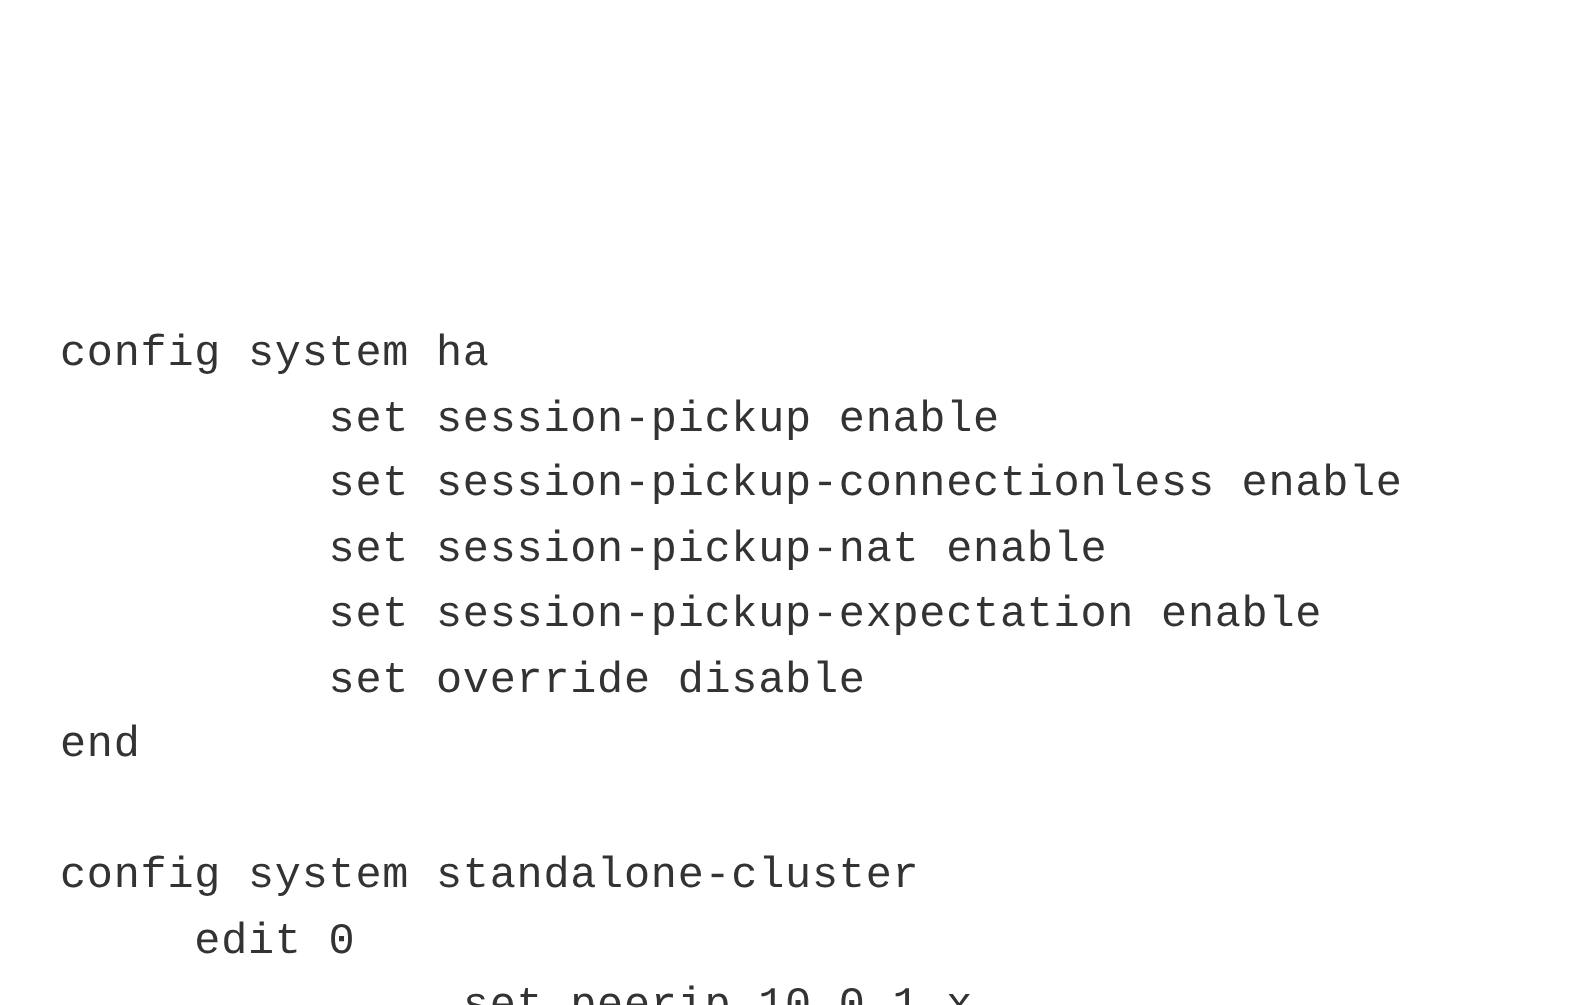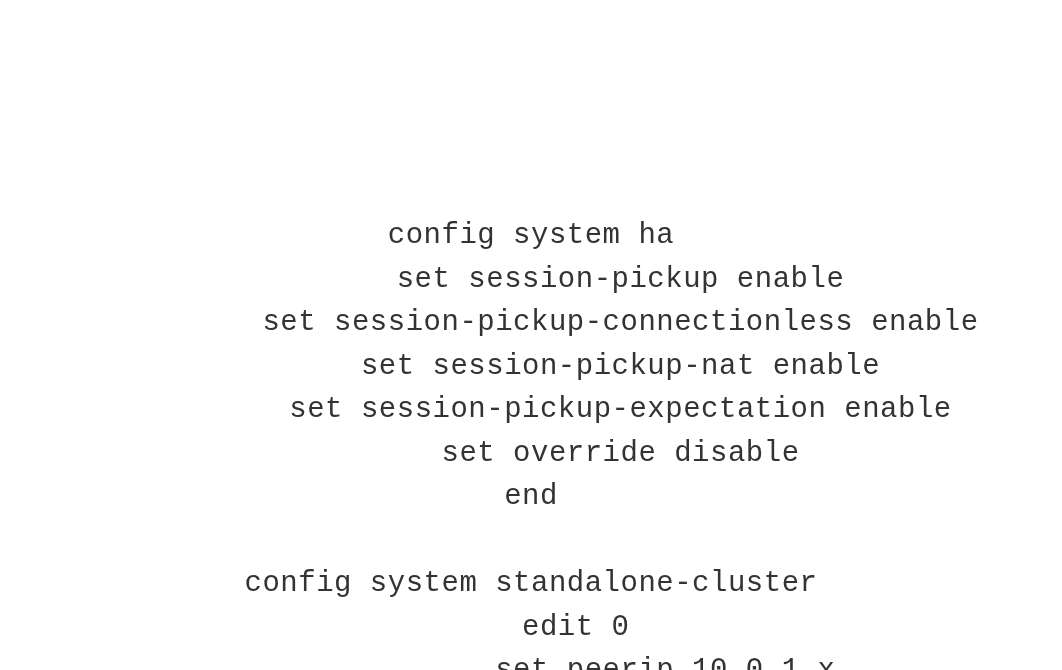--- a/index.html
+++ b/index.html
@@ -11,21 +11,20 @@
       color: #333333;
       line-height: 1.5;
       white-space: pre;
       letter-spacing: 0.5px;
     }
     .code-block {
       display: block;
     }
     .line {
       display: block;
-      text-align: center;
     }
   </style>
 </head>
 <body>
 
 
 
 <div class="code-block" id="code-container"><span class="line">config system ha</span><span class="line">          set session-pickup enable</span><span class="line">          set session-pickup-connectionless enable</span><span class="line">          set session-pickup-nat enable</span><span class="line">          set session-pickup-expectation enable</span><span class="line">          set override disable</span><span class="line">end</span><span class="line">&nbsp;</span><span class="line">config system standalone-cluster</span><span class="line">     edit 0</span><span class="line">               set peerip 10.0.1.x</span></div>
 
 

